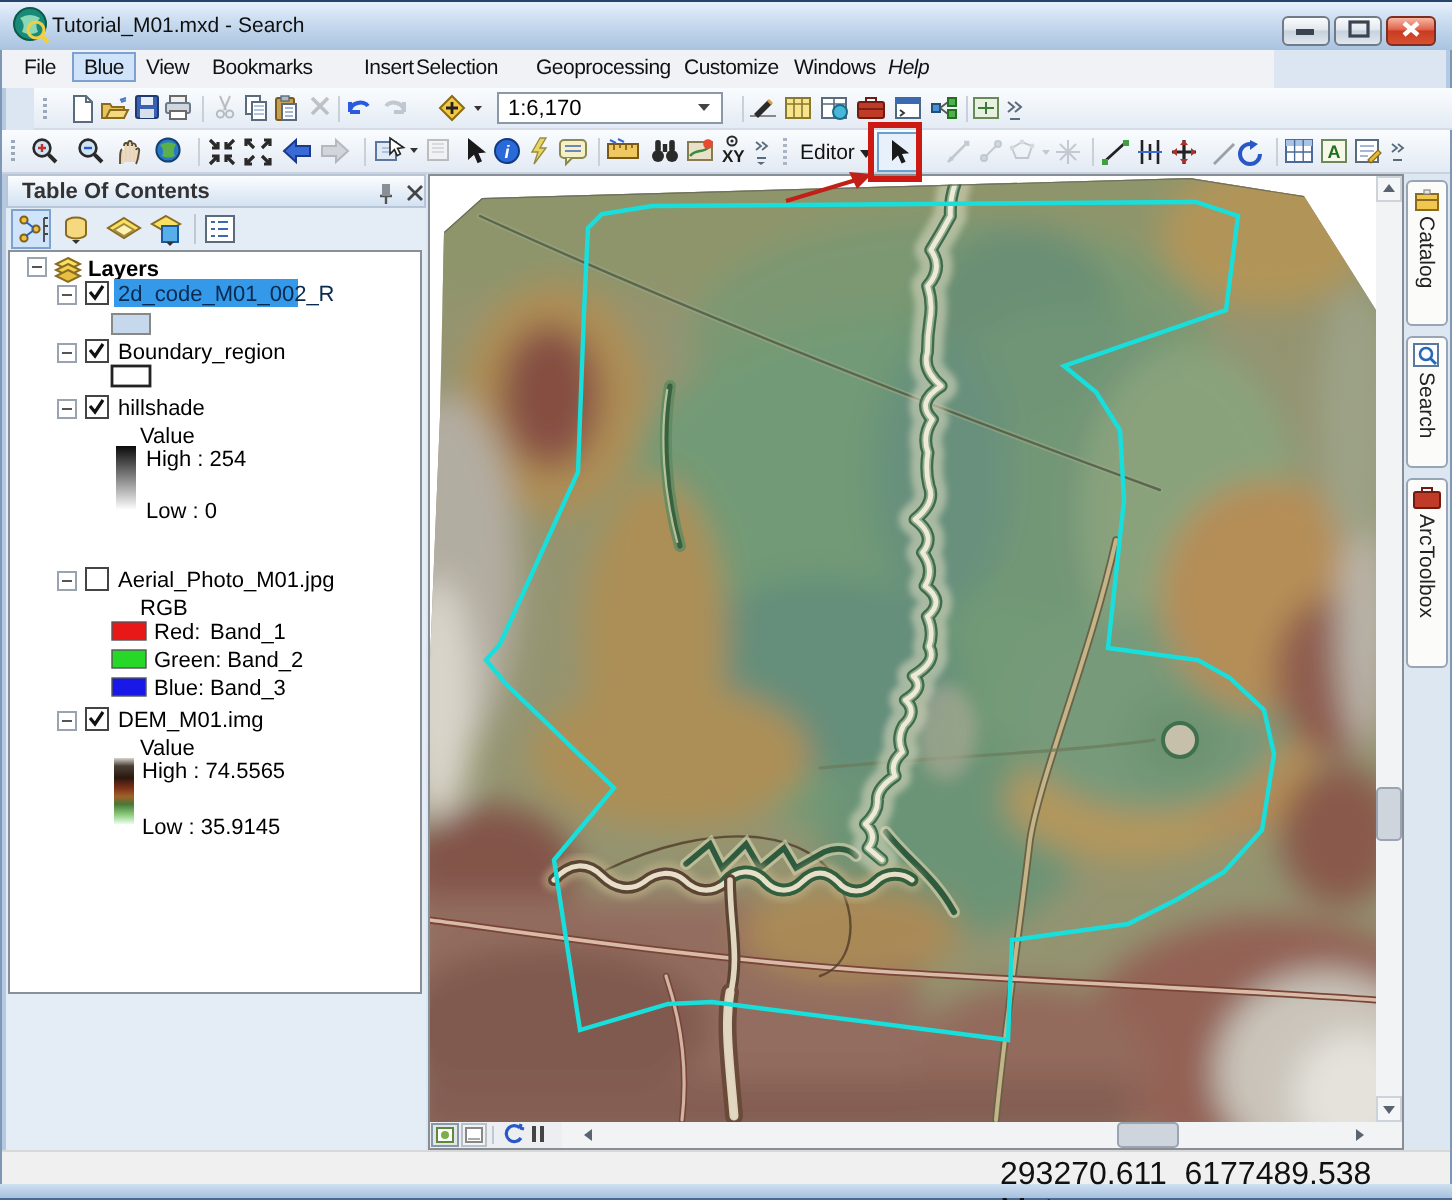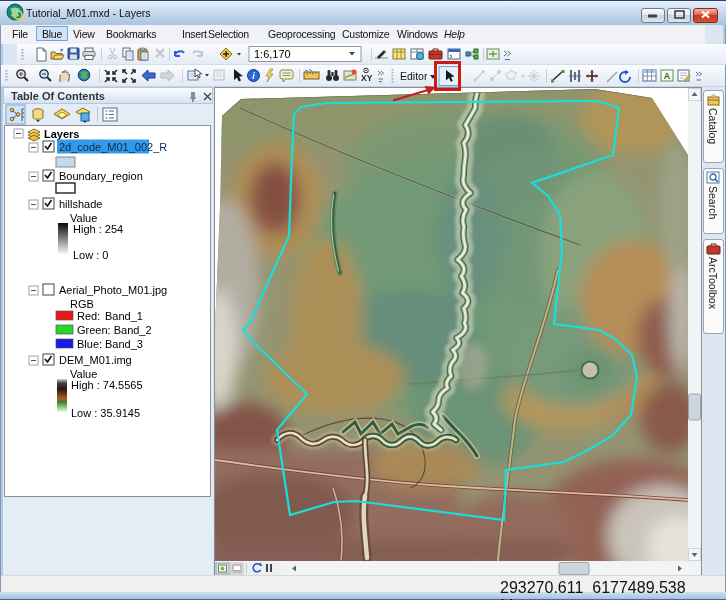--- a/index.html
+++ b/index.html
@@ -13,21 +13,21 @@
 #rframe { position:absolute; right:0; top:25px; width:3px; height:567px; background:#b4c9e2; border-right:1px solid #7e97b5;}
 #bframe { position:absolute; left:0; top:592px; width:726px; height:8px;
   background:linear-gradient(#cfe0f1, #a6c1de); border-bottom:1px solid #4a6a94; }
 #title-text { position:absolute; left:26px; top:7px; font-size:10.5px; color:#101010; }
 
 .wbtn { position:absolute; top:8px; height:15px; border-radius:3px; border:1px solid #707b88; }
 #btn-min { left:641px; width:24px; background:linear-gradient(#fbfcfd, #e1e7ee 45%, #c8d2dd 50%, #dfe6ed); }
 #btn-max { left:667px; width:24px; background:linear-gradient(#fbfcfd, #e1e7ee 45%, #c8d2dd 50%, #dfe6ed); }
 #btn-close { left:693px; width:25px; background:linear-gradient(#f4b8a4 0%, #e2604a 45%, #c83c22 50%, #d8502f); border-color:#7e2e1e; }
 
-#menubar { position:absolute; left:1px; top:25px; width:704px; height:19px; background:#f0f2f5; font-size:10.5px; letter-spacing:-0.25px; color:#111; }
+#menubar { position:absolute; left:1px; top:25px; width:636px; height:19px; background:#f0f2f5; font-size:10.5px; letter-spacing:-0.25px; color:#111; }
 .mi { position:absolute; top:2px; height:15px; line-height:15px; }
 #mi-edit { border:1px solid #7da2ce; background:#cfe3fa; padding:0 5px; }
 
 #tb1 { position:absolute; left:1px; top:44px; width:724px; height:21px;
   background:linear-gradient(#fafcfe, #e4ebf4); border-bottom:1px solid #d4dce8;margin-left:16px;}
 #tb2 { position:absolute; left:1px; top:65px; width:724px; height:22px;
   background:linear-gradient(#fafcfe, #e3eaf4); border-bottom:1px solid #c9d2df;}
 
 #toc { position:absolute; left:3px; top:87px; width:210px; height:488px; background:#e4ecf5; }
 #toc-head { position:absolute; left:0; top:0; width:210px; height:17px;
@@ -46,21 +46,21 @@
 
 #statusbar { position:absolute; left:1px; top:575px; width:724px; height:17px; background:#f0f0f0; border-top:1px solid #d8d8d8; font-size:11px; color:#111; }
 </style>
 </head>
 <body>
 <div id="win">
   <div id="titlebar"></div>
   <div id="lframe"></div>
     <div id="rframe"></div>
     <div id="bframe"></div>
-  <div id="title-text">Tutorial_M01.mxd - Layers</div>
+  <div id="title-text">Tutorial_M01.mxd - Search</div>
   <div class="wbtn" id="btn-min"></div>
   <div class="wbtn" id="btn-max"></div>
   <div class="wbtn" id="btn-close"></div>
   <svg width="110" height="25" style="position:absolute;left:620px;top:0;z-index:5;">
     <rect x="28" y="14.5" width="9" height="3" fill="#3a4450"></rect>
     <rect x="55" y="11" width="9" height="7" fill="none" stroke="#3a4450" stroke-width="1.6"></rect>
     <path d="M82,11.5 l7,6 M89,11.5 l-7,6" stroke="#fff" stroke-width="2.2"></path>
   </svg>
   <svg width="20" height="20" style="position:absolute;left:6px;top:3px;">
     <circle cx="9" cy="9" r="8" fill="#1a8a78" stroke="#0a5a4a"></circle>

